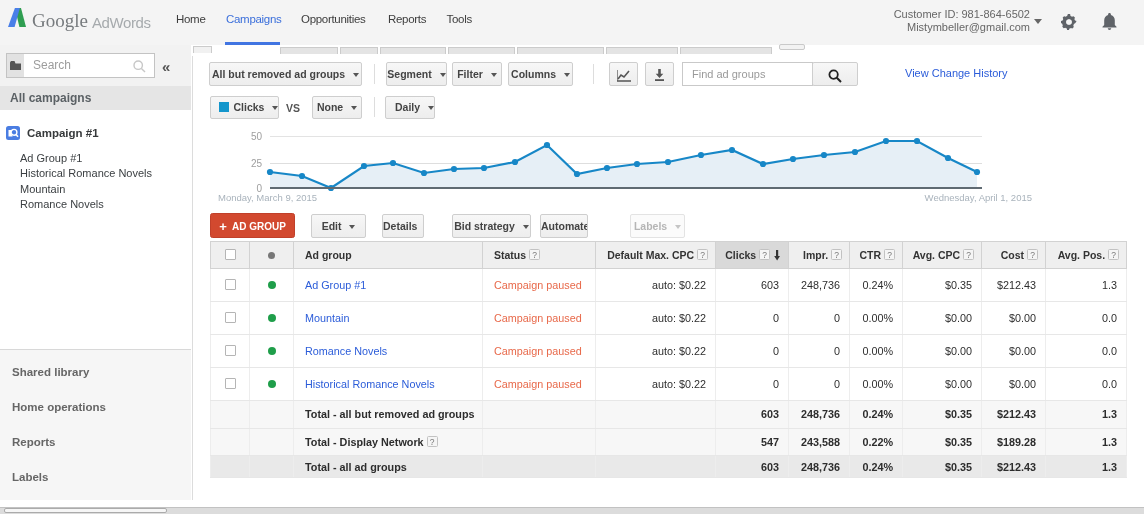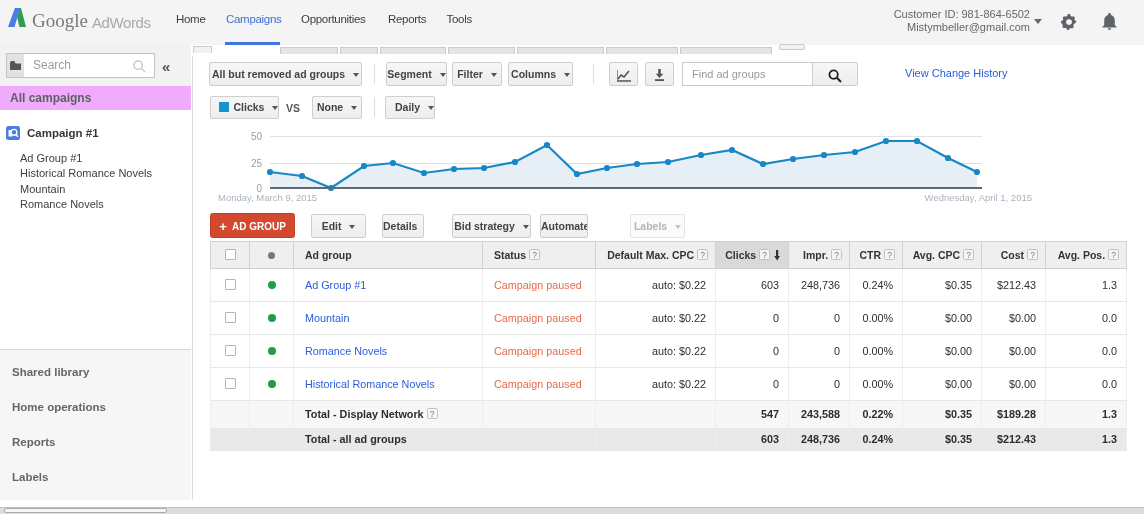--- a/index.html
+++ b/index.html
@@ -24,21 +24,21 @@
 #tabrow { left:192px; top:45px; width:952px; height:9px; background:#fff; }
 .gtab { top:47px; height:7px; background:#e4e4e4; border:1px solid #cbcbcb; border-bottom:none; }
 #minibox { left:779px; top:44px; width:26px; height:6px; background:#f2f2f2; border:1px solid #c9c9c9; border-radius:2px; }
 
 
 #sidebar { left:0; top:45px; width:192px; height:462px; background:#fff; }
 #sb-top { left:0; top:0; width:191px; height:41px; background:#f2f2f2; }
 #sb-foldbtn { left:6px; top:8px; width:19px; height:25px; background:#e2e2e2; border:1px solid #c3c3c3; }
 #sb-input { left:24px; top:8px; width:131px; height:25px; background:#fff; border:1px solid #c3c3c3; border-left:none; font-size:12px; color:#9c9c9c; line-height:23px; padding-left:9px; }
 #sb-collapse { left:162px; top:13px; font-size:15px; color:#555; font-weight:bold; }
-#sb-allc { left:0; top:41px; width:191px; height:24px; background:#f0abfc; font-size:12px; font-weight:bold; color:#5b6165; line-height:24px; padding-left:10px; }
+#sb-allc { left:0; top:41px; width:191px; height:24px; background:#e5e5e5; font-size:12px; font-weight:bold; color:#5b6165; line-height:24px; padding-left:10px; }
 #sb-campicon { left:6px; top:81px; width:14px; height:14px; background:#4a7de2; border-radius:2.5px; }
 #sb-camp { left:27px; top:82px; font-size:11.5px; font-weight:bold; color:#36393b; }
 .sb-item { left:20px; font-size:11px; color:#3c4043; }
 #sb-div { left:0; top:304px; width:191px; height:1px; background:#d8d8d8; }
 #sb-bottom { left:0; top:305px; width:191px; height:150px; background:#f6f6f6; }
 .sb-link { left:12px; font-size:11.5px; font-weight:bold; color:#666; }
 
 
 .btn { position:absolute; white-space:nowrap; overflow:hidden; background:linear-gradient(#f7f7f7,#ededed); border:1px solid #cecece; border-radius:2px; font-size:10.5px; font-weight:bold; color:#444; text-align:center; }
 .btn .bc { display:inline-block; width:0; height:0; border-left:3.5px solid transparent; border-right:3.5px solid transparent; border-top:4px solid #555; margin-left:5px; position:relative; top:-1px; }
@@ -315,20 +315,33 @@
       <td class="num">0</td>
       <td class="num">0</td>
       <td class="num">0.00%</td>
       <td class="num">$0.00</td>
       <td class="num">$0.00</td>
       <td class="num">0.0</td>
     </tr>
     <tr class="totrow tr1">
       <td></td>
           <td></td>
+      <td style="padding-left:11px;">Total - all but removed ad groups</td>
+      <td></td>
+          <td></td>
+      <td class="num">603</td>
+      <td class="num">248,736</td>
+      <td class="num">0.24%</td>
+      <td class="num">$0.35</td>
+      <td class="num">$212.43</td>
+      <td class="num">1.3</td>
+    </tr>
+    <tr class="totrow tr1">
+      <td></td>
+          <td></td>
       <td style="padding-left:11px;">Total - Display Network <span class="q">?</span></td>
       <td></td>
           <td></td>
       <td class="num">547</td>
       <td class="num">243,588</td>
       <td class="num">0.22%</td>
       <td class="num">$0.35</td>
       <td class="num">$189.28</td>
       <td class="num">1.3</td>
     </tr>

